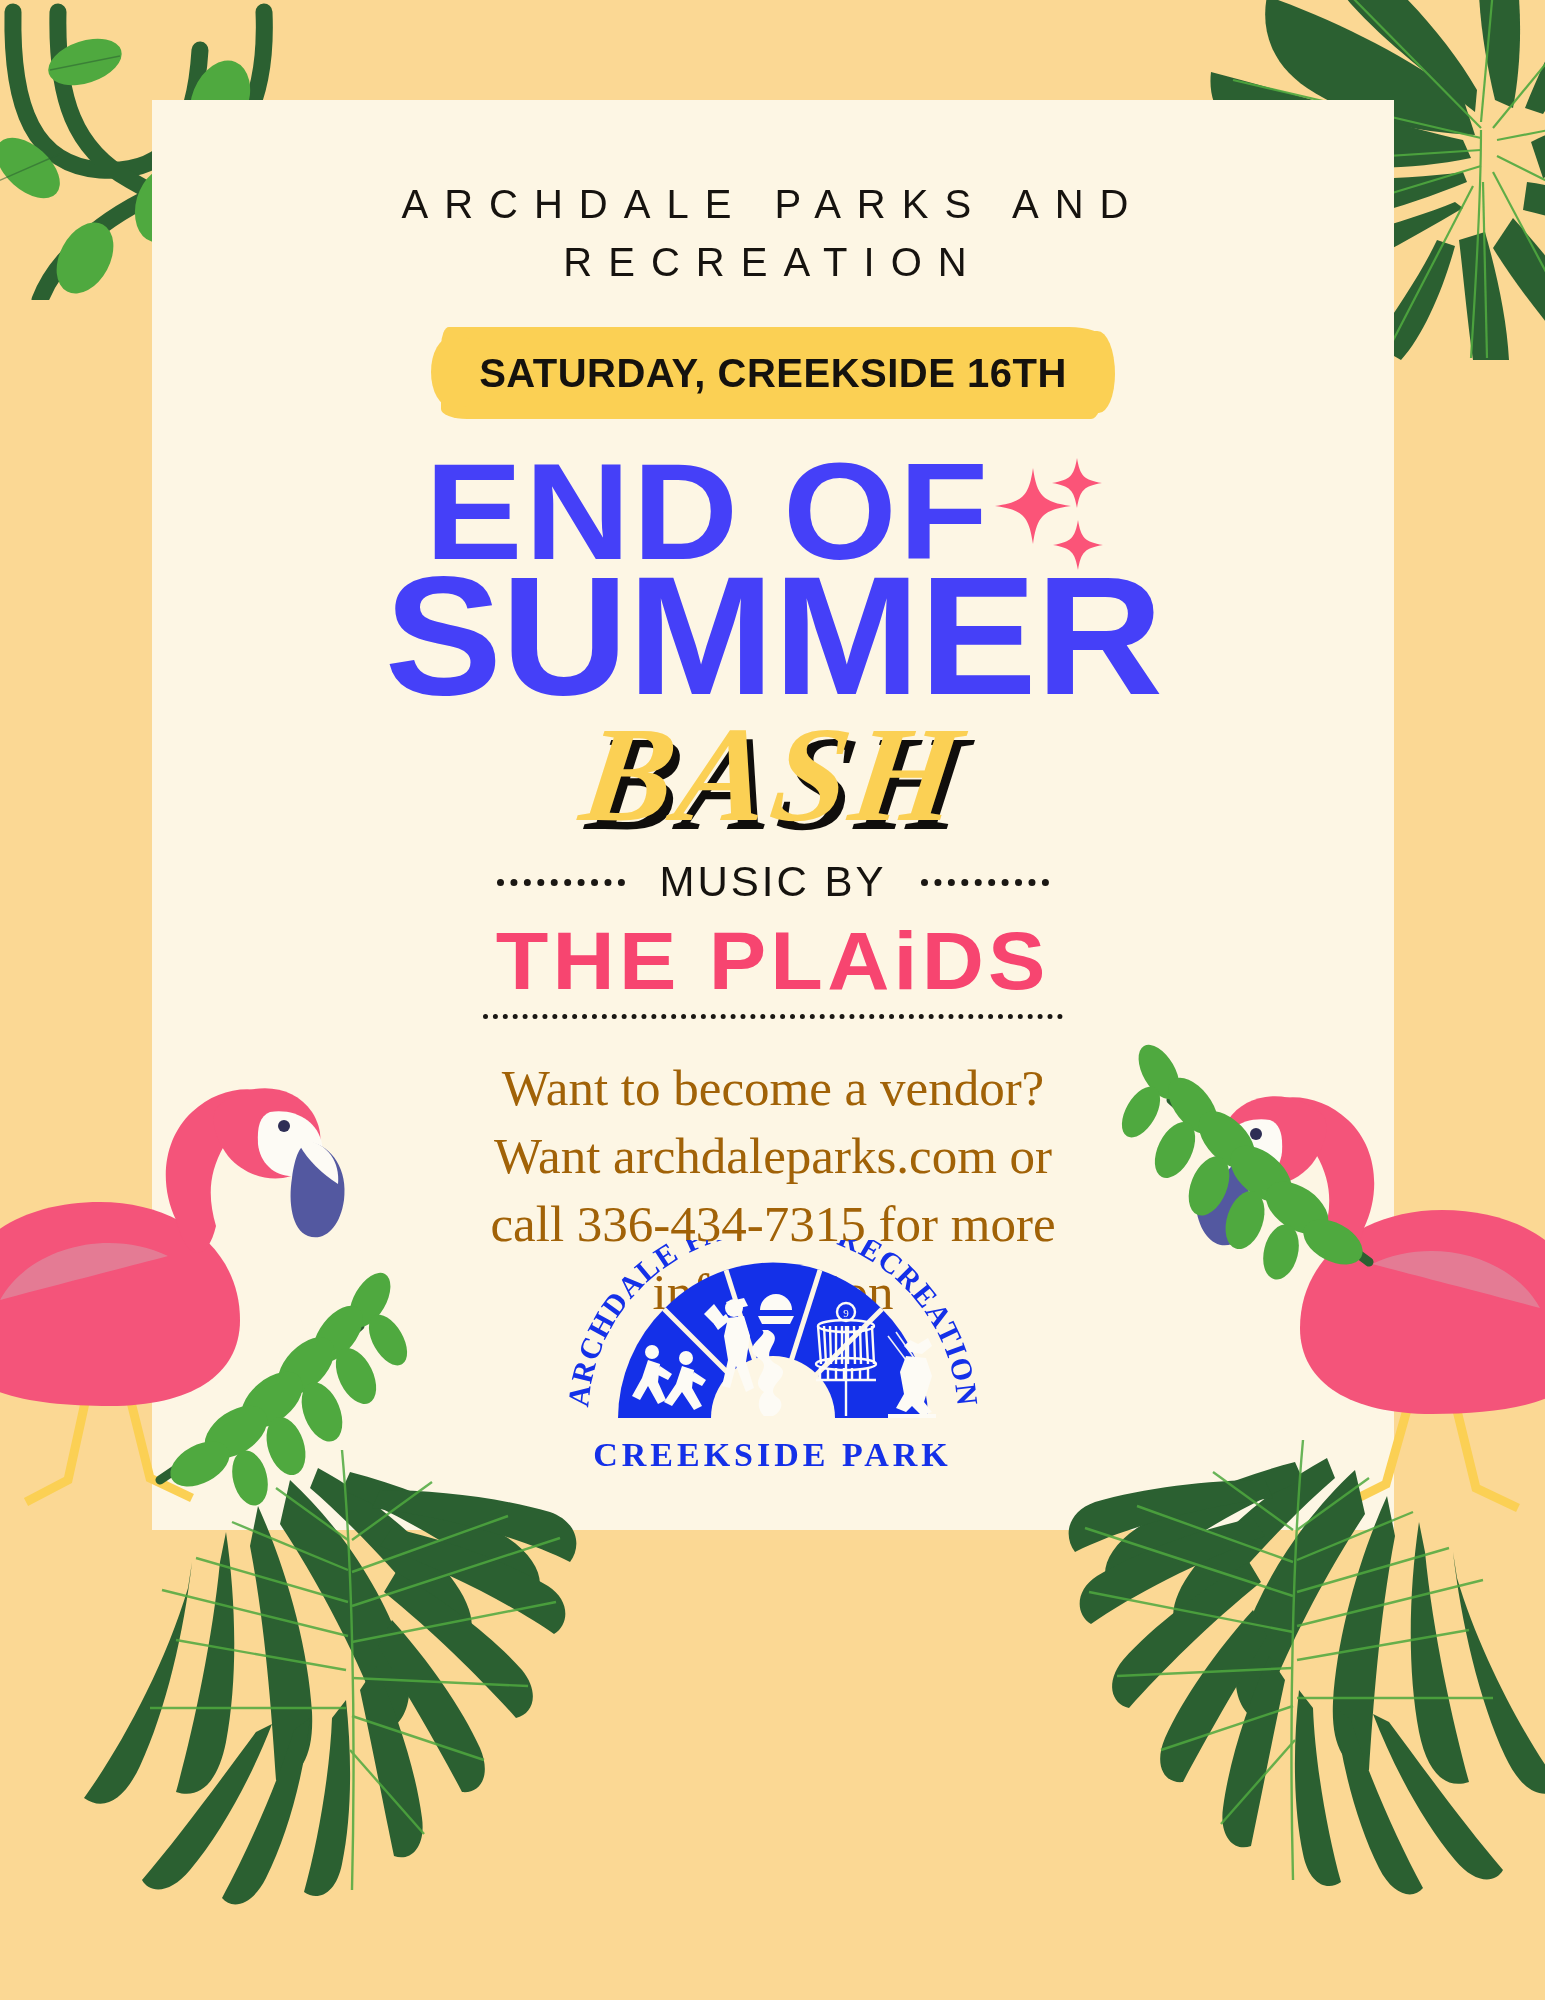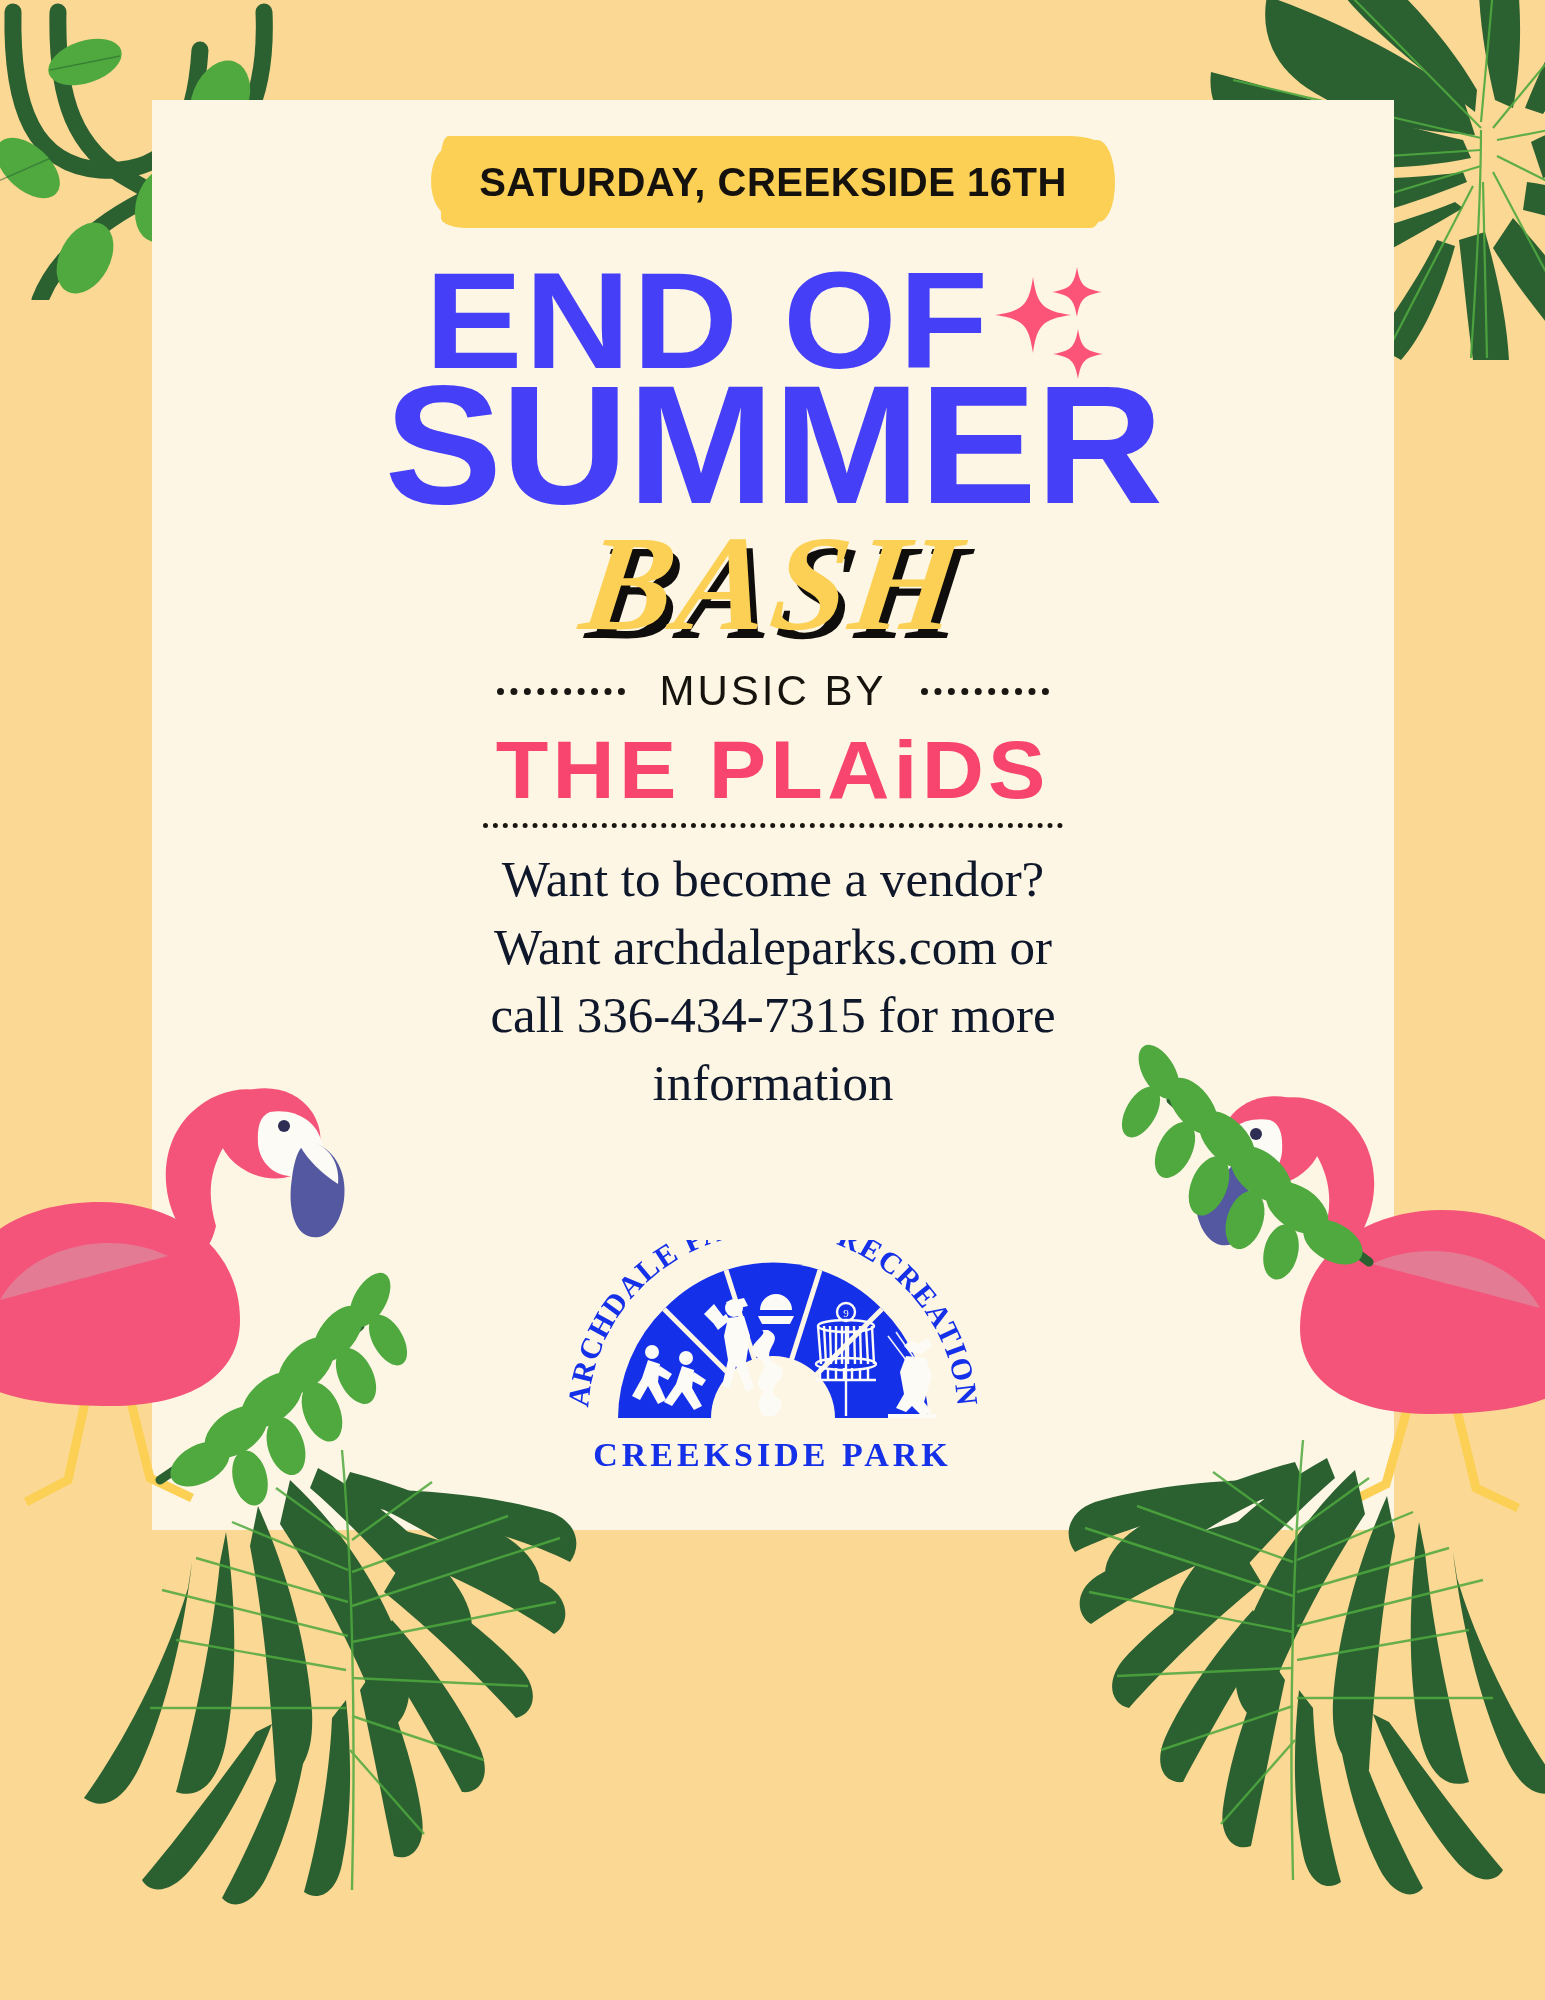--- a/index.html
+++ b/index.html
@@ -76,23 +76,23 @@
   .dots{width:128px;height:0;border-top:7px dotted #1A1713;}
   .musicby{font-size:42px;letter-spacing:3px;color:#16130F;white-space:nowrap;}
   
   .plaids{
     margin-top:14px;font-size:82px;font-weight:700;color:#F74570;
     letter-spacing:4px;transform:scaleX(1.05);line-height:1;
   }
   .rule-dots{margin-top:12px;width:580px;height:0;border-top:5px dotted #1A1713;}
   
   .vendor{
-    margin-top:18px;width:700px;text-align:center;
+    margin-top:36px;width:700px;text-align:center;
     font-family:"Liberation Serif",serif;
-    font-size:51px;line-height:1.33;color:#0f172a;
+    font-size:51px;line-height:1.33;color:#a16207;
   }
   
   #logo{position:absolute;left:50%;transform:translateX(-50%);top:1240px;width:430px;height:245px;}
   .logo-sub{
     position:absolute;left:0;right:0;top:196px;text-align:center;
     font-size:34px;font-weight:700;letter-spacing:4px;color:#1430E8;
     font-family:"Liberation Serif",serif;
   }
   .logo-at{
     position:absolute;left:0;right:0;top:152px;text-align:center;
@@ -296,20 +296,21 @@
       <path d="M248 268 L72 276"></path>
         <path d="M248 306 L116 350"></path>
       <path d="M250 340 L176 424"></path>
       <path d="M252 260 L424 230"></path>
         <path d="M252 298 L448 298"></path>
     </g>
   </svg>
 
   <div id="content">
 
+    <div class="org-name">ARCHDALE PARKS AND RECREATION</div>
 
     <div class="date-wrap">
       <div class="brush"></div>
       <div class="date-text">SATURDAY, CREEKSIDE 16TH</div>
     </div>
 
     <div class="line-endof">
       <div class="endof">END OF</div>
       <svg class="sparkles" viewBox="0 0 120 120">
         <path d="M48 14 C52 42 58 48 86 52 C58 56 52 62 48 90 C44 62 38 56 10 52 C38 48 44 42 48 14 Z" fill="#FB5478"></path>

